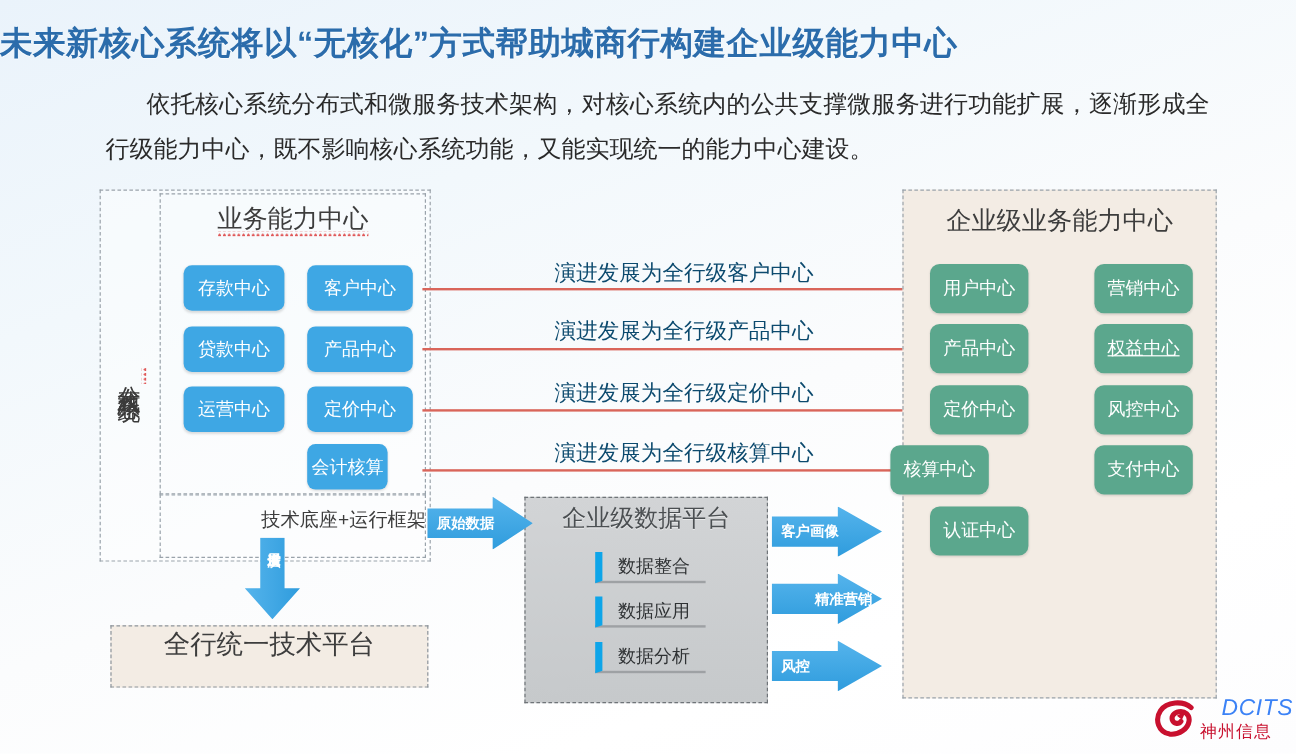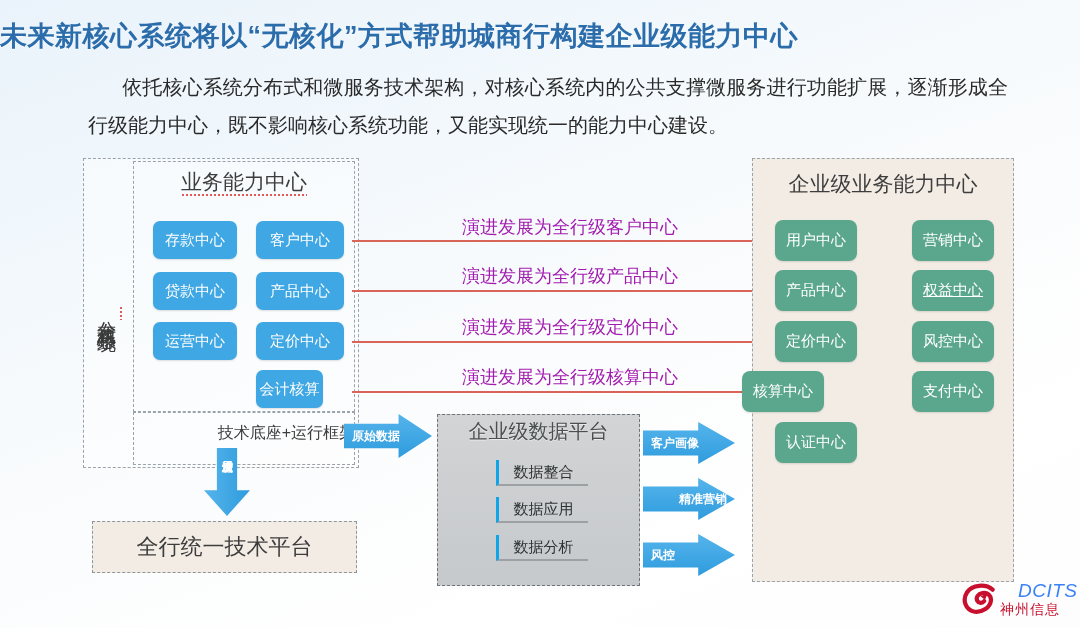--- a/index.html
+++ b/index.html
@@ -63,21 +63,21 @@
     box-shadow:0 1px 2px rgba(0,0,0,.13);
   }
 
   
   .flowrow{position:absolute;height:2px;background:#d9655a;}
   .flowrow:after{
     content:"";position:absolute;right:-1px;top:-4px;
     border-left:8px solid #d9655a;border-top:4.5px solid transparent;border-bottom:4.5px solid transparent;
   }
   .flowlabel{
-    position:absolute;font-size:18px;color:#a21caf;text-align:center;width:330px;
+    position:absolute;font-size:18px;color:#0c4a6e;text-align:center;width:330px;
   }
 
   
   #ent-outer{left:752px;top:158px;width:262px;height:424px;background:#f3ece4;}
   #ent-title{
     position:absolute;left:752px;top:170px;width:262px;text-align:center;
     font-size:21px;color:#3d3d3d;
   }
   .gbox{
     position:absolute;width:82px;height:41px;border-radius:8px;background:#5ba78d;
@@ -90,21 +90,21 @@
     position:absolute;left:437px;top:414px;width:203px;height:172px;
     background:linear-gradient(180deg,#d2d4d6 0%,#c6c9cb 100%);
     border:1px dashed #6f7478;box-sizing:border-box;
   }
   #dp-title{
     position:absolute;left:437px;top:418px;width:203px;text-align:center;
     font-size:20px;color:#4b4f52;text-shadow:0 1px 0 rgba(255,255,255,.55);
   }
   .dp-item{
     position:absolute;left:496px;width:92px;height:26px;
-    border-left:3px solid #0ea5e9;border-bottom:2px solid #9ea1a4;
+    border-left:6px solid #0ea5e9;border-bottom:2px solid #9ea1a4;
     color:#2f3234;font-size:15px;display:flex;align-items:center;justify-content:center;
     box-sizing:border-box;
   }
 
   
   .arrow-r{
     position:absolute;color:#fff;font-size:12px;font-weight:bold;
     display:flex;align-items:center;justify-content:flex-start;padding-left:8px;
     background:linear-gradient(180deg,#55b4ec 0%,#2f9cdd 100%);
     filter:drop-shadow(1px 1px 1px rgba(0,0,0,.18));
@@ -124,21 +124,21 @@
     display:flex;align-items:flex-start;justify-content:center;
   }
   .arrow-down span{
     writing-mode:vertical-rl;text-orientation:mixed;
     color:#fff;font-size:11px;font-weight:bold;padding-top:4px;
   }
 
   #uni-box{
     position:absolute;left:92px;top:521px;width:265px;height:52px;
     background:#f3ece4;border:1px dashed #8d959c;box-sizing:border-box;
-    display:flex;align-items:center;justify-content:center;
+    display:flex;align-items:flex-start;justify-content:center;
     font-size:22px;color:#3d3d3d;
   }
 
   
   #logo{position:absolute;left:962px;top:580px;width:112px;height:42px;}
   #logo .mark{position:absolute;left:0;top:2px;width:34px;height:34px;}
   #logo .dcits{
     position:absolute;left:56px;top:0px;font-size:19px;font-weight:normal;
     color:#3b82f6;letter-spacing:.5px;font-style:italic;
   }
@@ -199,21 +199,21 @@
   <div class="gbox" style="left:912px;top:270px;text-decoration:underline;">权益中心</div>
   <div class="gbox" style="left:912px;top:321px;">风控中心</div>
   <div class="gbox" style="left:912px;top:371px;">支付中心</div>
 
   <div id="dp-box"></div>
   <div id="dp-title">企业级数据平台</div>
   <div class="dp-item" style="top:460px;">数据整合</div>
   <div class="dp-item" style="top:497px;">数据应用</div>
   <div class="dp-item" style="top:535px;">数据分析</div>
 
-  <div class="arrow-r arrow-origin" style="left:344px;top:414px;width:88px;height:44px;">原始数据</div>
+  <div class="arrow-r arrow-origin" style="left:356px;top:414px;width:88px;height:44px;">原始数据</div>
 
   <div class="arrow-r arrow-out" style="left:643px;top:422px;width:92px;height:42px;">客户画像</div>
   <div class="arrow-r arrow-out" style="left:643px;top:478px;width:92px;height:42px;padding-left:36px;">精准营销</div>
   <div class="arrow-r arrow-out" style="left:643px;top:534px;width:92px;height:42px;">风控</div>
 
   <div class="arrow-down" style="left:204px;top:448px;width:46px;height:68px;">
     <span>演进发展</span>
   </div>
   <div id="uni-box">
     <span>全行统一技术平台</span>

